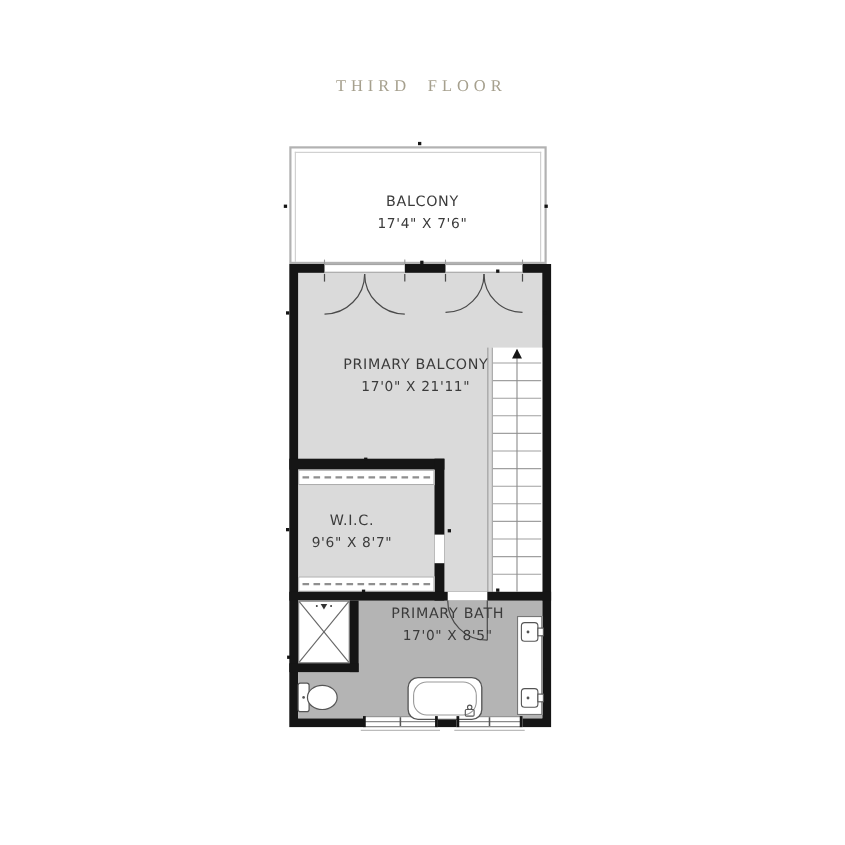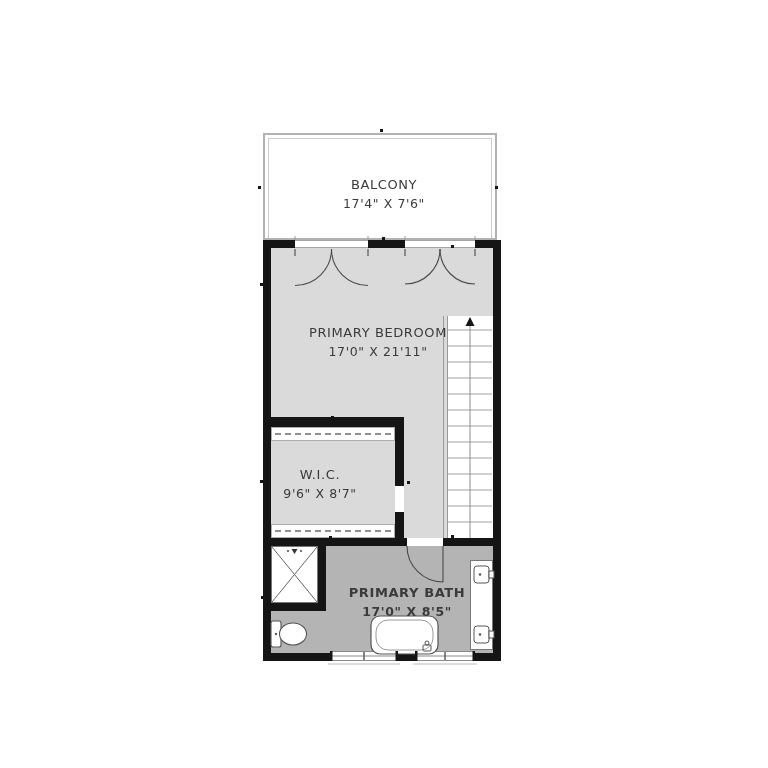--- a/index.html
+++ b/index.html
@@ -45,27 +45,28 @@
   .fixtures-svg{position:absolute;left:0;top:0;pointer-events:none;}
 
   
   .room-label{position:absolute;transform:translate(-50%,-50%);text-align:center;
               color:#3b3b3b;white-space:nowrap;}
   .room-name{font-size:13px;letter-spacing:0.6px;line-height:1.15;}
   .room-dims{font-size:12.5px;letter-spacing:0.6px;margin-top:3px;}
   .label-balcony{left:384px;top:194px;}
   .label-bedroom{left:378px;top:342px;}
   .label-wic{left:320px;top:484px;}
-  .label-bath{left:407px;top:602px;font-weight:bold;}
+  .label-bath{left:407px;top:568px;}
 </style>
 </head>
 <body>
 
 <div class="canvas">
 
+  <div class="floor-title">THIRD FLOOR</div>
 
   <div class="plan">
 
     <div class="balcony"></div>
     <div class="balcony-rail"></div>
 
     <div class="unit-wall"></div>
     <div class="unit-floor"></div>
     <div class="bath-floor"></div>
 
@@ -202,21 +203,21 @@
         <rect x="494" y="608" width="3" height="3"></rect>
         <rect x="261" y="596" width="3" height="3"></rect>
       </g>
     </svg>
 
     <div class="room-label label-balcony">
       <div class="room-name">BALCONY</div>
       <div class="room-dims">17'4" X 7'6"</div>
     </div>
     <div class="room-label label-bedroom">
-      <div class="room-name">PRIMARY BEDROOM</div>
+      <div class="room-name">PRIMARY BALCONY</div>
       <div class="room-dims">17'0" X 21'11"</div>
     </div>
     <div class="room-label label-wic">
       <div class="room-name">W.I.C.</div>
       <div class="room-dims">9'6" X 8'7"</div>
     </div>
     <div class="room-label label-bath">
       <div class="room-name">PRIMARY BATH</div>
       <div class="room-dims">17'0" X 8'5"</div>
     </div>

